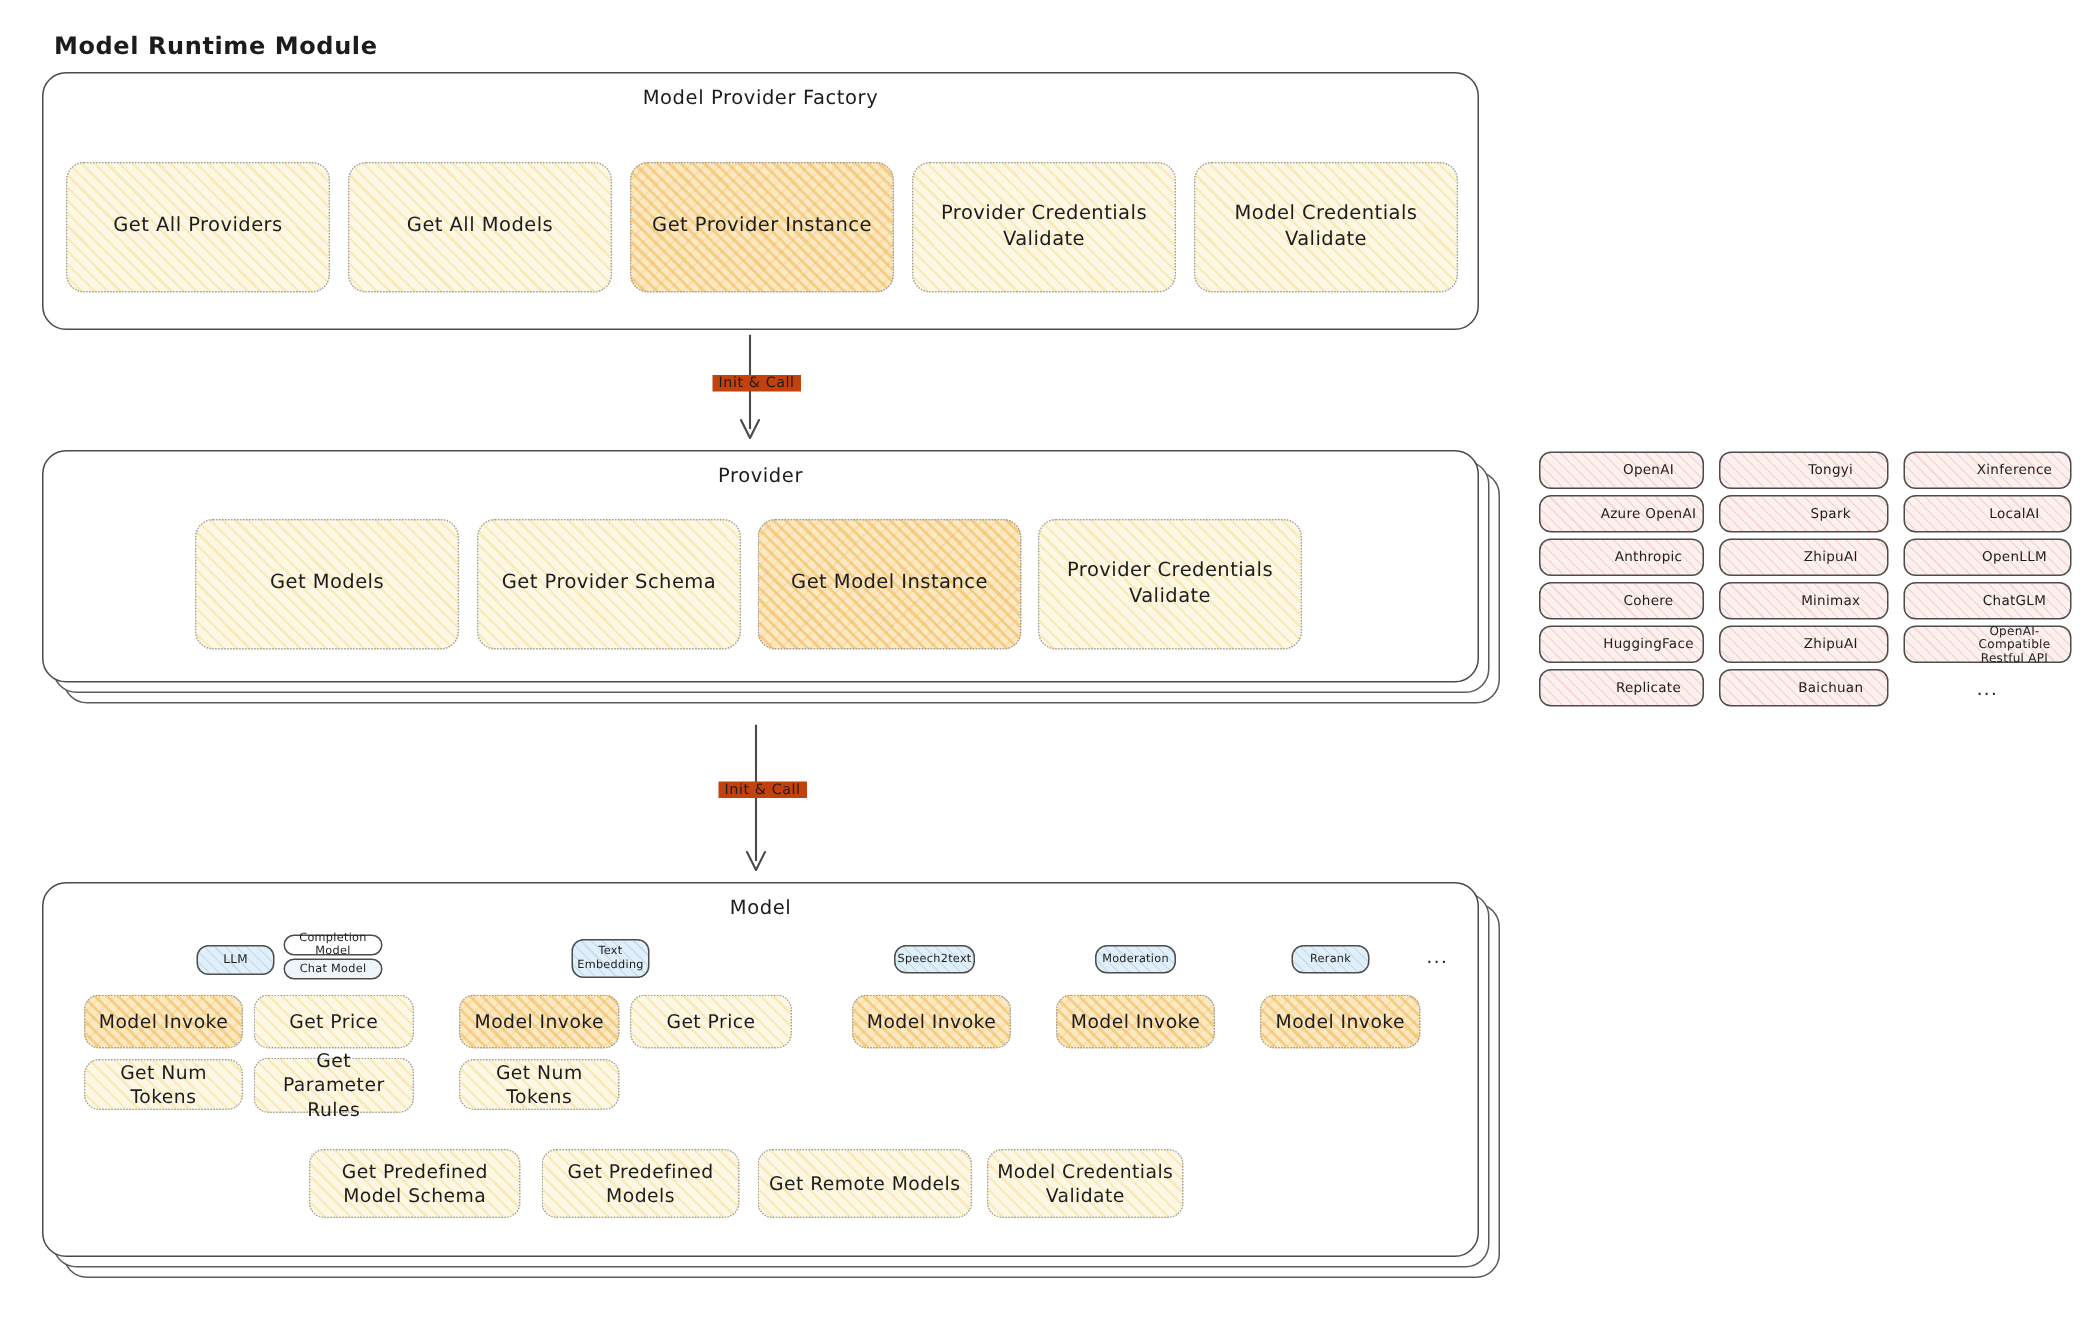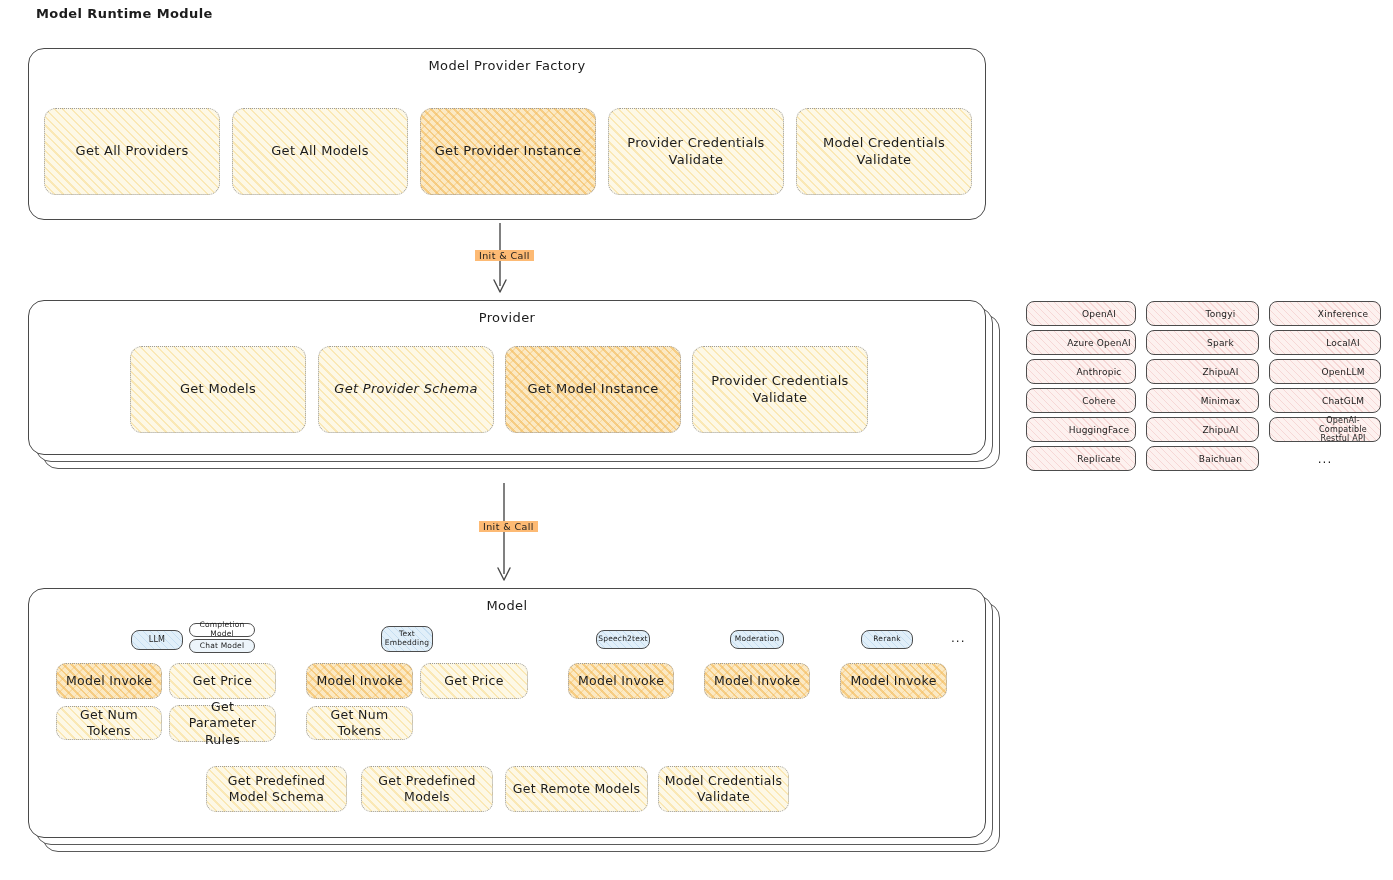--- a/index.html
+++ b/index.html
@@ -1,19 +1,19 @@
 <!DOCTYPE html>
 <html><head>
 <meta charset="utf-8">
 <style>
   html,body{margin:0;padding:0;background:#fff;}
   body{font-family:"DejaVu Sans", sans-serif;color:#1c1c1c;}
   .canvas{position:relative;width:1393px;height:880px;background:#fff;overflow:hidden;}
 
-  .page-title{position:absolute;left:36px;top:6px;font-size:13px;font-weight:bold;letter-spacing:.4px;}
+  .page-title{position:absolute;left:36px;top:21px;font-size:16px;font-weight:bold;letter-spacing:.4px;}
 
   
   .bigbox{position:absolute;background:#fff;border:1.6px solid #4a4a4a;border-radius:16px;box-sizing:border-box;}
   .stack-layer{position:absolute;background:#fff;border:1.5px solid #5a5a5a;border-radius:16px;box-sizing:border-box;}
   .box-title{position:absolute;left:0;right:0;top:9px;text-align:center;font-size:13px;letter-spacing:.4px;}
 
   
   .btn{position:absolute;box-sizing:border-box;border:1.6px dotted #9b9b9b;border-radius:12px;
        display:flex;align-items:center;justify-content:center;text-align:center;
        font-size:13px;line-height:1.3;letter-spacing:.3px;padding:2px 8px;
@@ -35,21 +35,21 @@
   
   .tag{position:absolute;box-sizing:border-box;border:1.3px solid #4c4c4c;border-radius:8px;
        display:flex;align-items:center;justify-content:center;text-align:center;font-size:8px;line-height:1.15;letter-spacing:.2px;}
   .tag-blue{background:repeating-linear-gradient(45deg, rgba(130,180,222,.28) 0 1px, transparent 1px 5px), #e1eff9;}
   .tag-white{background:#fff;font-size:7.5px;}
   .tag-white.alt{background:#edf5fb;}
   .tags-more{position:absolute;font-size:12px;letter-spacing:1px;}
 
   
   .arrow{position:absolute;}
-  .arrow-label{position:absolute;background:#fdba74;font-size:9.5px;letter-spacing:.4px;padding:0 4px;}
+  .arrow-label{position:absolute;background:#c2410c;font-size:9.5px;letter-spacing:.4px;padding:0 4px;}
 </style>
 </head>
 <body>
 
 <div class="canvas">
 
   <div class="page-title">Model Runtime Module</div>
 
   <div class="bigbox" style="left:28px;top:48px;width:958px;height:172px;">
     <div class="box-title">Model Provider Factory</div>
@@ -64,21 +64,21 @@
     <line x1="9" y1="0" x2="9" y2="63" stroke="#4a4a4a" stroke-width="1.4"></line>
     <polyline points="3,57 9,69 15,57" fill="none" stroke="#4a4a4a" stroke-width="1.4" stroke-linecap="round" stroke-linejoin="round"></polyline>
   </svg>
   <div class="arrow-label" style="left:475px;top:250px;">Init &amp; Call</div>
 
   <div class="stack-layer" style="left:42px;top:314px;width:958px;height:155px;"></div>
   <div class="stack-layer" style="left:35px;top:307px;width:958px;height:155px;"></div>
   <div class="bigbox" style="left:28px;top:300px;width:958px;height:155px;">
     <div class="box-title">Provider</div>
     <div class="btn" style="left:101px;top:45px;width:176px;height:87px;">Get Models</div>
-    <div class="btn" style="left:289px;top:45px;width:176px;height:87px;font-style:italic;">Get Provider Schema</div>
+    <div class="btn" style="left:289px;top:45px;width:176px;height:87px;">Get Provider Schema</div>
     <div class="btn hl" style="left:476px;top:45px;width:176px;height:87px;">Get Model Instance</div>
     <div class="btn" style="left:663px;top:45px;width:176px;height:87px;">Provider Credentials Validate</div>
   </div>
 
   <div class="pgrid">
     <div class="pill-pink">OpenAI</div>
     <div class="pill-pink">Tongyi</div>
     <div class="pill-pink">Xinference</div>
     <div class="pill-pink">Azure OpenAI</div>
     <div class="pill-pink">Spark</div>

